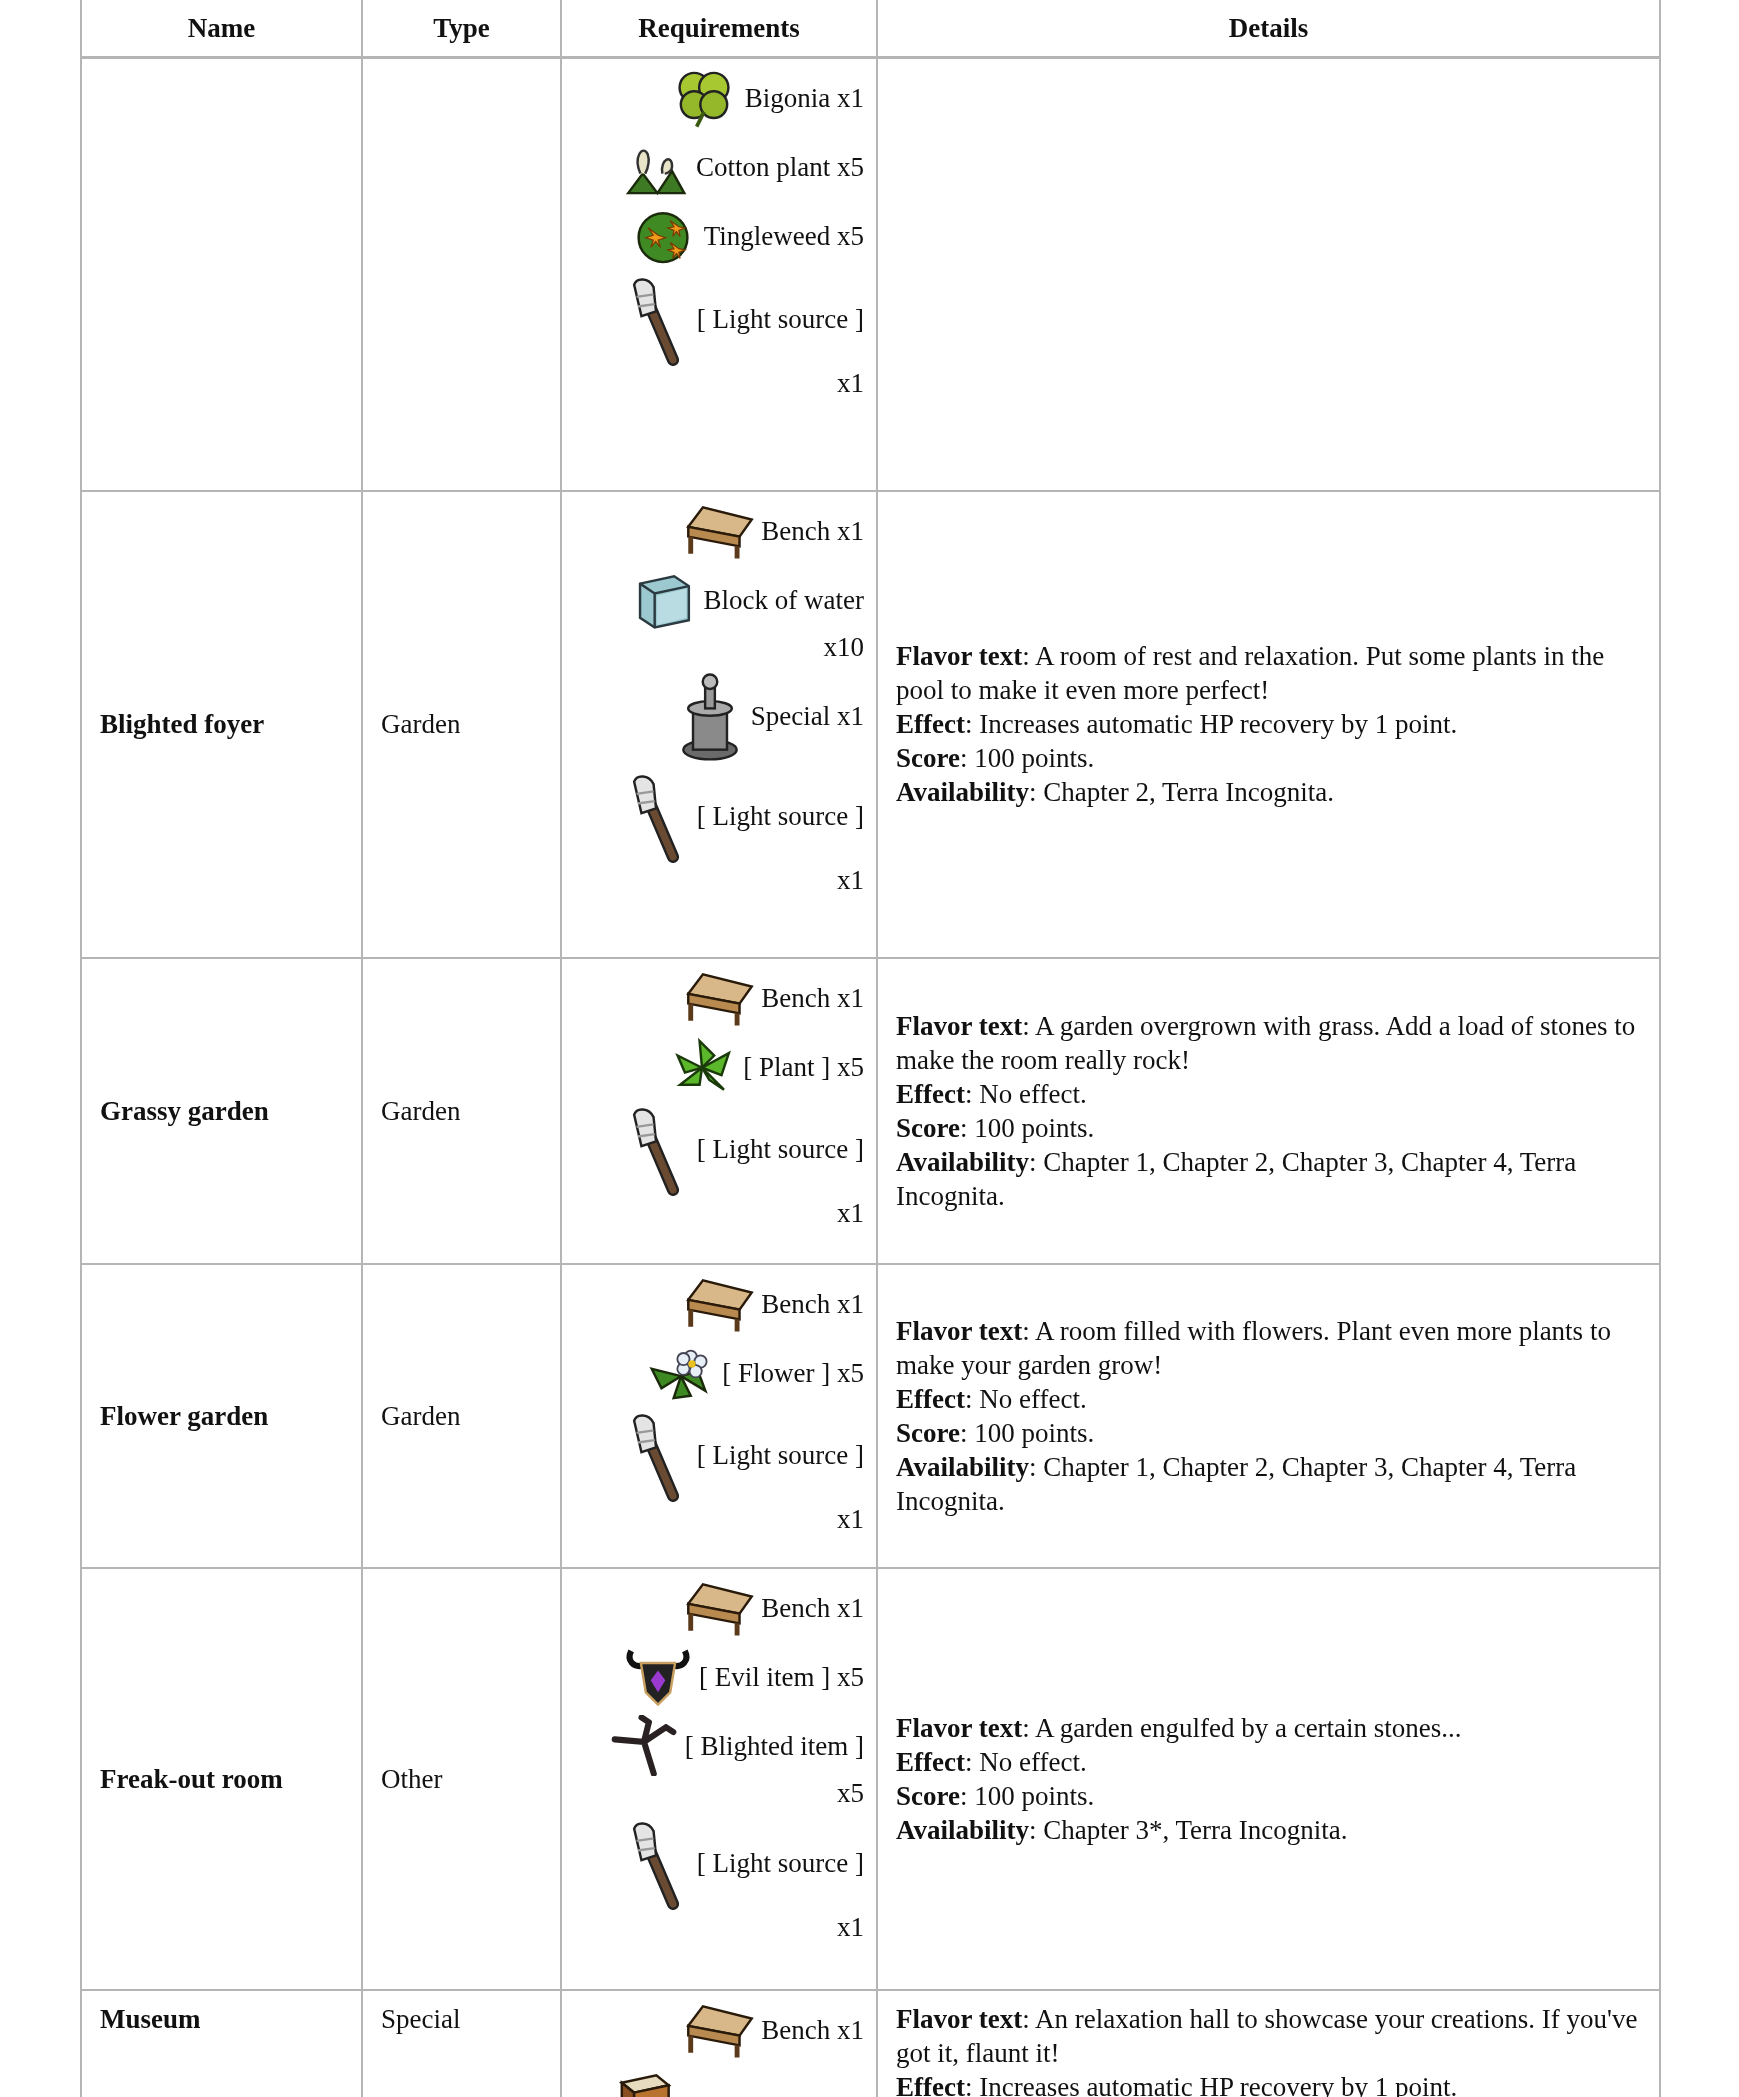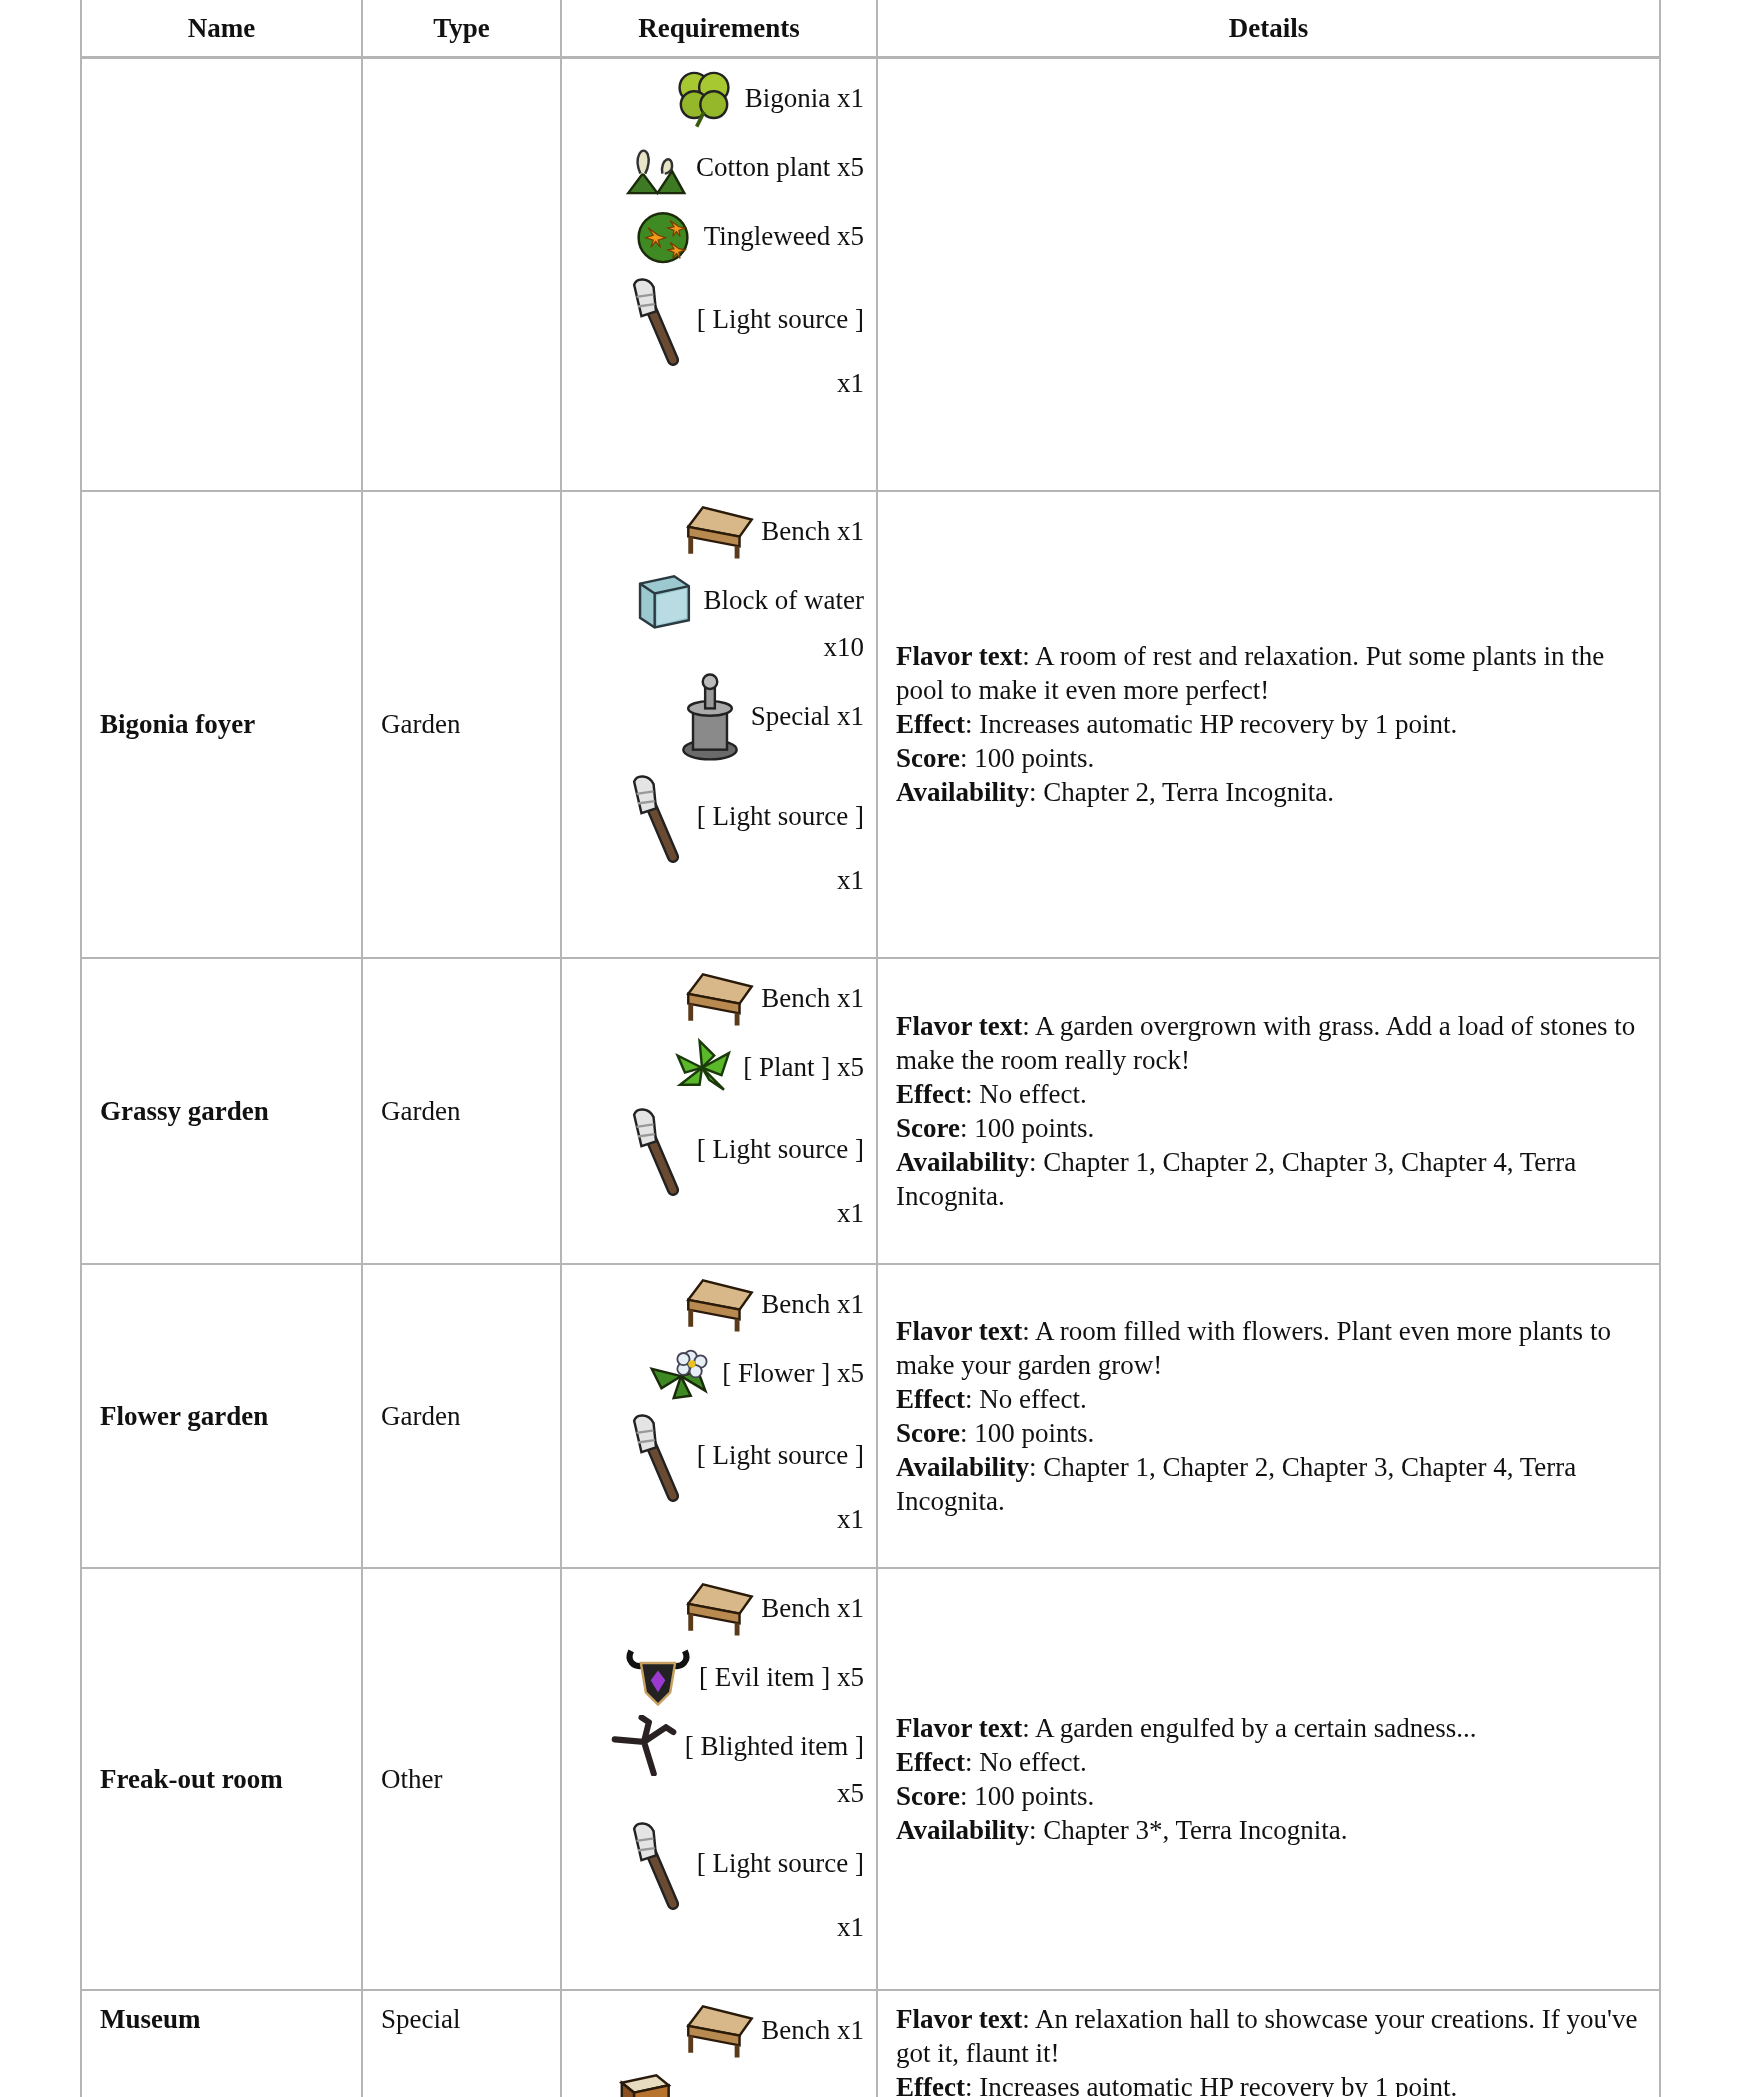--- a/index.html
+++ b/index.html
@@ -70,21 +70,21 @@
           <div class="item tall"><span class="icon tall"><svg viewBox="0 0 60 75" width="74" height="91">
                 <path d="M26 28 L44 70" stroke="#222" stroke-width="10" stroke-linecap="round"></path>
                 <path d="M26 28 L44 70" stroke="#6a4a30" stroke-width="6" stroke-linecap="round"></path>
                 <path d="M12 8 C14 2 24 2 28 10 L30 30 L18 34 Z" fill="#e4e4e4" stroke="#222" stroke-width="2"></path>
                 <path d="M14 18 L28 16 M15 26 L29 24" stroke="#999" stroke-width="2"></path>
               </svg></span><span class="lbl">[ Light source ]</span><span class="qty">x1</span></div>
         </td>
         <td class="det"></td>
       </tr>
       <tr style="height: 467px;">
-        <td class="name">Bigonia foyer</td>
+        <td class="name">Blighted foyer</td>
         <td class="">Garden</td>
         <td class="req">
           <div class="item"><span class="icon"><svg viewBox="0 0 60 50" width="74" height="61">
                 <path d="M4 22 L16 6 L56 16 L46 30 Z" fill="#d8b888" stroke="#2a1a0a" stroke-width="2"></path>
                 <path d="M4 22 L46 30 L46 38 L4 30 Z" fill="#b88a50" stroke="#2a1a0a" stroke-width="2"></path>
                 <path d="M6 30 L6 44 M44 38 L44 48" stroke="#5a3a1a" stroke-width="4"></path>
               </svg></span><span class="lbl">Bench x1</span></div>
           <div class="item"><span class="icon"><svg viewBox="0 0 60 50" width="74" height="61">
                 <path d="M12 12 L40 6 L52 14 L52 42 L24 48 L12 40 Z" fill="#9cc8d0" stroke="#2a3a40" stroke-width="2"></path>
                 <path d="M12 12 L24 20 L52 14 M24 20 L24 48" stroke="#2a3a40" stroke-width="2" fill="none"></path>
@@ -199,21 +199,21 @@
                 <path d="M6 20 L30 22 L38 48 M30 22 L34 6 M30 22 L48 10 M48 10 L54 14 M34 6 L28 2" stroke="#2a2222" stroke-width="5" fill="none" stroke-linecap="round"></path>
               </svg></span><span class="lbl">[ Blighted item ]</span><span class="qty">x5</span></div>
           <div class="item tall"><span class="icon tall"><svg viewBox="0 0 60 75" width="74" height="91">
                 <path d="M26 28 L44 70" stroke="#222" stroke-width="10" stroke-linecap="round"></path>
                 <path d="M26 28 L44 70" stroke="#6a4a30" stroke-width="6" stroke-linecap="round"></path>
                 <path d="M12 8 C14 2 24 2 28 10 L30 30 L18 34 Z" fill="#e4e4e4" stroke="#222" stroke-width="2"></path>
                 <path d="M14 18 L28 16 M15 26 L29 24" stroke="#999" stroke-width="2"></path>
               </svg></span><span class="lbl">[ Light source ]</span><span class="qty">x1</span></div>
         </td>
         <td class="det">
-          <div><b>Flavor text</b><span>: A garden engulfed by a certain sadness...</span></div>
+          <div><b>Flavor text</b><span>: A garden engulfed by a certain stones...</span></div>
           <div><b>Effect</b><span>: No effect.</span></div>
           <div><b>Score</b><span>: 100 points.</span></div>
           <div><b>Availability</b><span>: Chapter 3*, Terra Incognita.</span></div>
         </td>
       </tr>
       <tr style="height: 184px;">
         <td class="name top">Museum</td>
         <td class="top">Special</td>
         <td class="req">
           <div class="item"><span class="icon"><svg viewBox="0 0 60 50" width="74" height="61">

